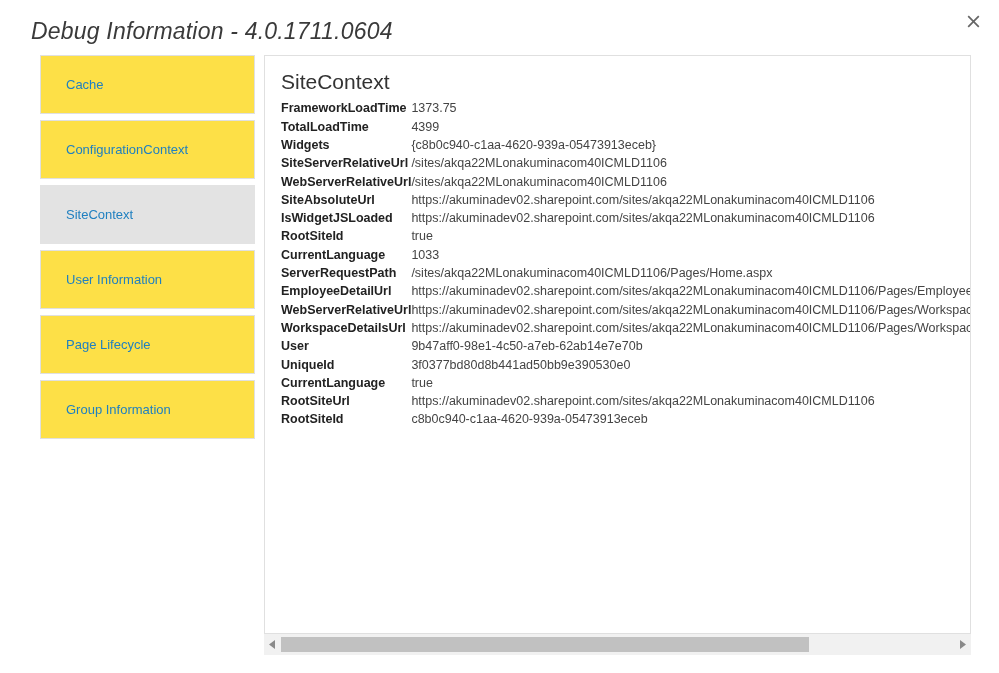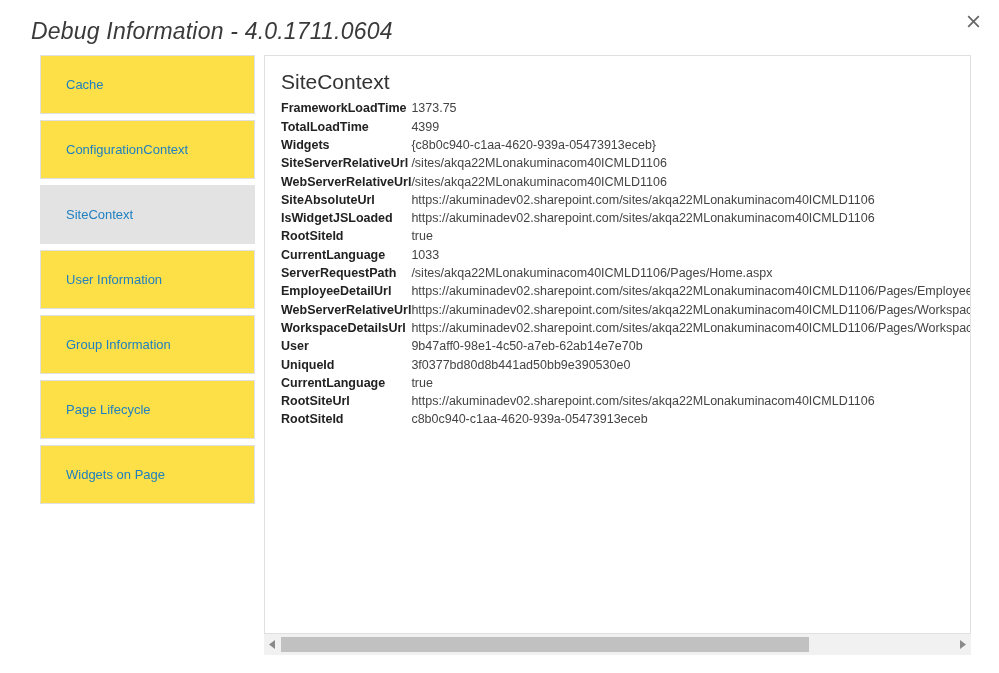--- a/index.html
+++ b/index.html
@@ -198,27 +198,24 @@
       <div class="sidebar-item">
         <span class="sidebar-item-label">ConfigurationContext</span>
       </div>
       <div class="sidebar-item selected">
         <span class="sidebar-item-label">SiteContext</span>
       </div>
       <div class="sidebar-item">
         <span class="sidebar-item-label">User Information</span>
       </div>
       <div class="sidebar-item">
+        <span class="sidebar-item-label">Page Lifecycle</span>
+      </div>
+      <div class="sidebar-item">
         <span class="sidebar-item-label">Group Information</span>
-      </div>
-      <div class="sidebar-item">
-        <span class="sidebar-item-label">Page Lifecycle</span>
-      </div>
-      <div class="sidebar-item">
-        <span class="sidebar-item-label">Widgets on Page</span>
       </div>
     </div>
 
   <div class="content-panel">
     <div class="content-inner">
       <h2 class="section-title">SiteContext</h2>
       <table class="prop-table">
         <tbody id="prop-rows">
             <tr>
               <td class="prop-label">FrameworkLoadTime</td>

